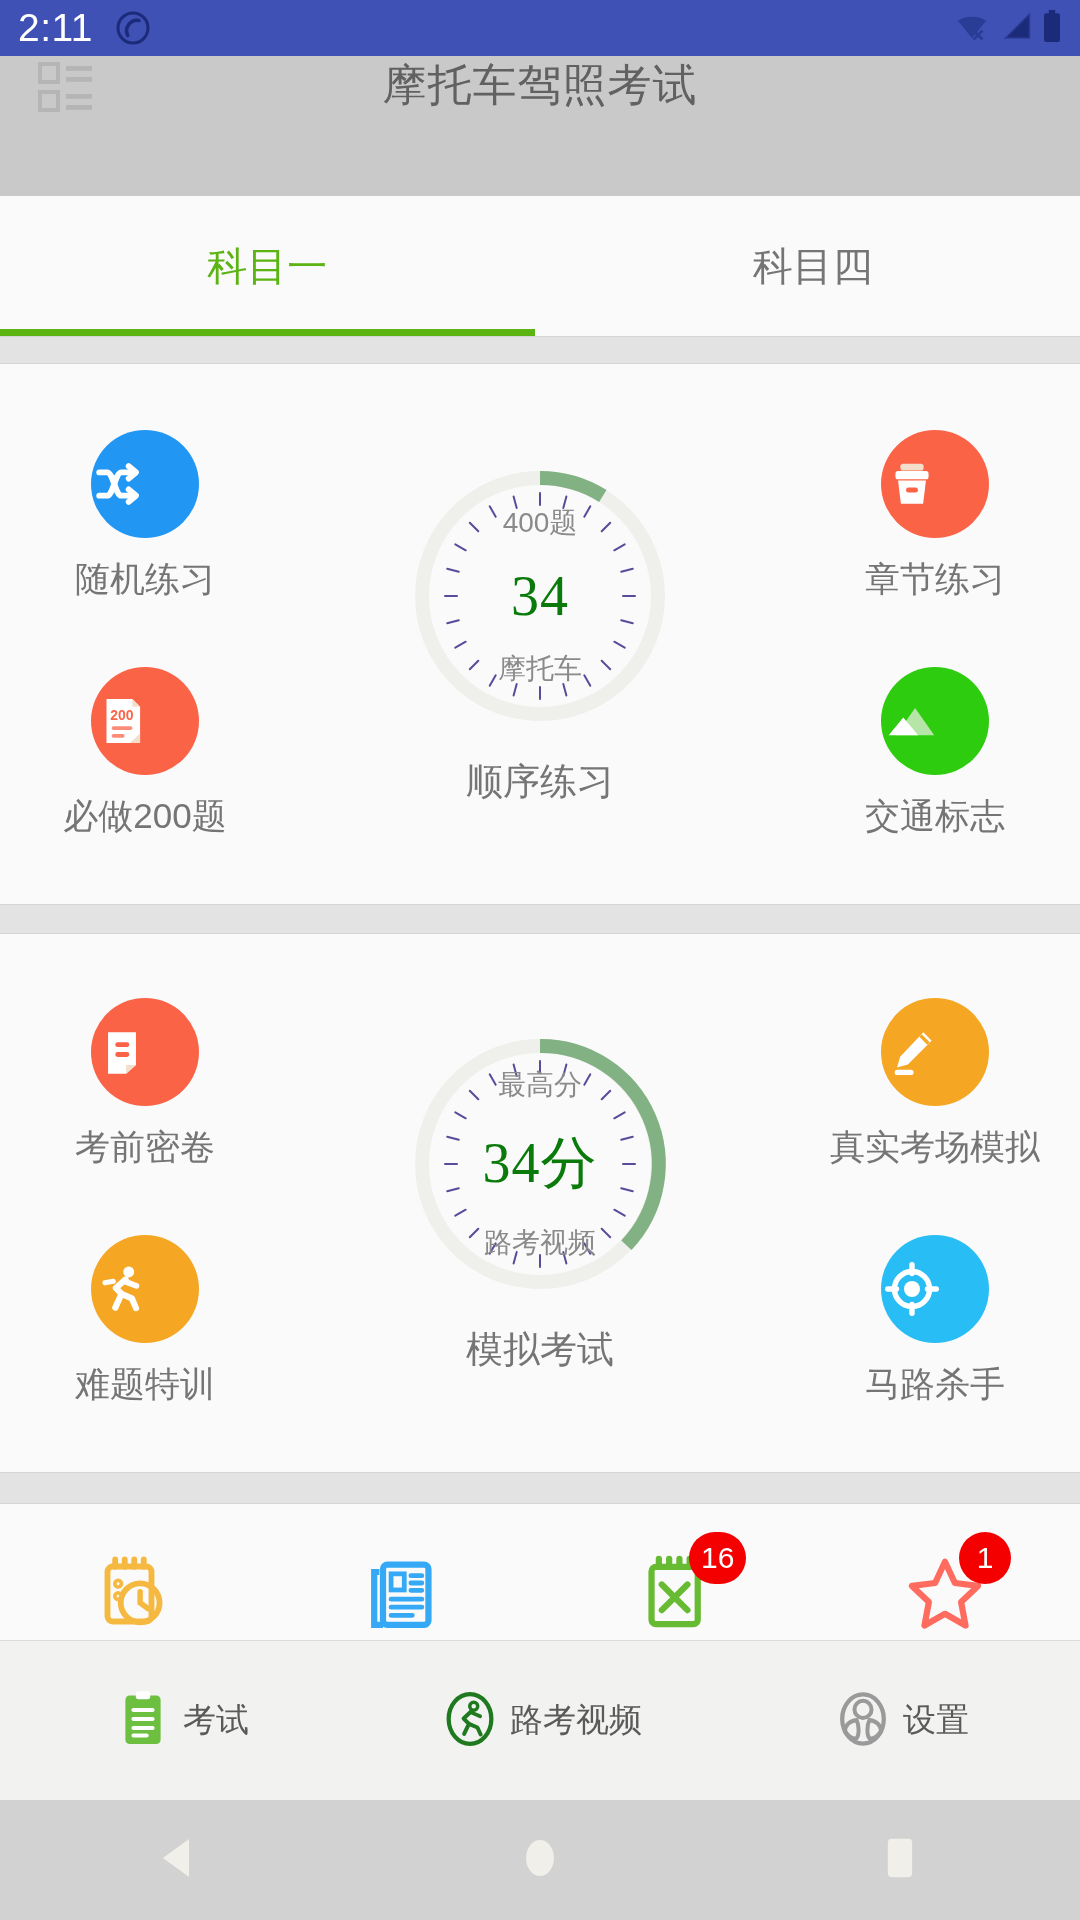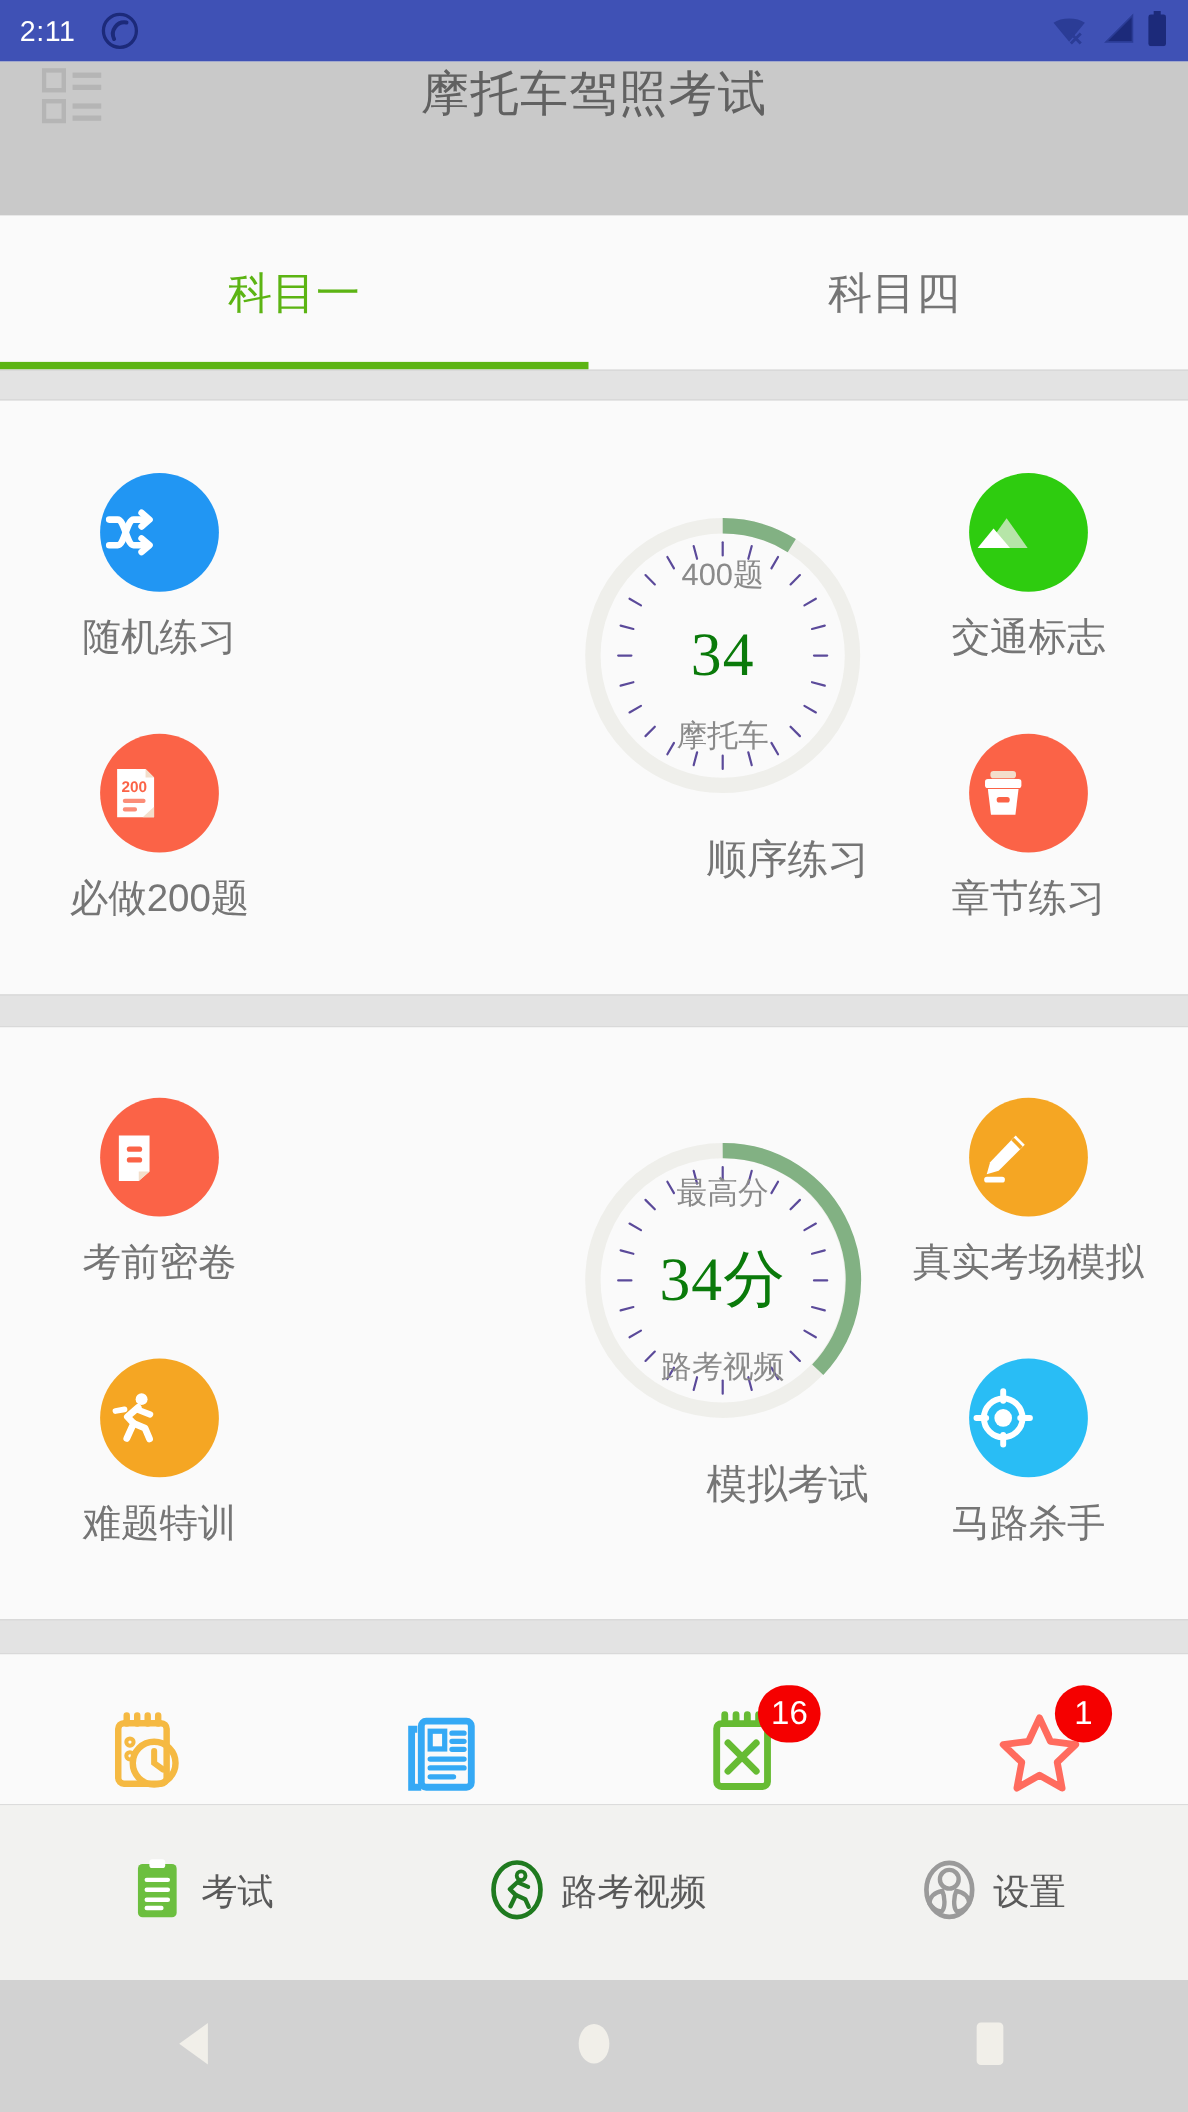--- a/index.html
+++ b/index.html
@@ -10,21 +10,21 @@
     overflow: hidden;
   }
   .phone { position: relative; width: 1080px; height: 1920px; background: #fafafa; }
 
   
   .statusbar {
     position: absolute; top: 0; left: 0; width: 1080px; height: 56px;
     background: #3f51b5; color: #fff;
     display: flex; align-items: center; padding: 0 18px;
   }
-  .sb-time { font-size: 26px; letter-spacing: 0.5px; font-weight: 400; }
+  .sb-time { font-size: 39px; letter-spacing: 0.5px; font-weight: 400; }
   .sb-appicon { margin-left: 22px; display:flex; align-items:center; }
   .sb-right { margin-left: auto; display: flex; align-items: center; gap: 9px; }
 
   
   .appbar {
     position: absolute; top: 56px; left: 0; width: 1080px; height: 140px;
     background: #c9c9c9; display: flex; align-items: flex-start;
   }
   .appbar-menu {
     width: 64px; height: 62px; margin-left: 34px; display:flex; align-items:center;
@@ -58,21 +58,21 @@
   .card {
     width: 1080px; background: #fafafa; position: relative;
     display: flex; align-items: center;
   }
   .col-side {
     width: 290px; display: flex; flex-direction: column;
     align-items: center; justify-content: center;
   }
   .col-center {
     flex: 1; display: flex; flex-direction: column;
-    align-items: flex-end; justify-content: center; gap: 12px;
+    align-items: center; justify-content: center; gap: 12px;
   }
 
   .tile { display: flex; flex-direction: column; align-items: center; }
   .tile + .tile { margin-top: 64px; }
   .tile-icon {
     width: 108px; height: 108px; border-radius: 50%;
     display: flex; align-items: center; 
   }
   .tile-label {
     margin-top: 18px; font-size: 35px; color: #757575; white-space: nowrap;
@@ -244,38 +244,38 @@
           <span class="ring-top">400题</span>
           <span class="ring-main">34</span>
           <span class="ring-bot">摩托车</span>
         </div>
       </div>
       <div class="ring-caption">顺序练习</div>
     </div>
 
     <div class="col-side">
       <div class="tile">
-        <div class="tile-icon" style="background:#2ecc0f;">
-          <svg width="62" height="62" viewBox="0 0 24 24">
-            <path d="M13.2 7 L20.6 17.5 H5.8 Z" fill="#b6e5a8"></path>
-            <path d="M8.6 10.6 L14.4 17.5 H3 Z" fill="#fff"></path>
-          </svg>
-        </div>
-        <div class="tile-label">交通标志</div>
-      </div>
-      <div class="tile">
         <div class="tile-icon" style="background:#fb6347;">
           <svg width="62" height="62" viewBox="0 0 24 24">
             <rect x="7.5" y="4.2" width="9" height="2.6" rx="1.1" fill="#f3decb"></rect>
             <rect x="5.6" y="7" width="12.8" height="3.2" rx="1" fill="#fff"></rect>
             <path d="M6.6 10.6 H17.4 L16.3 19.6 H7.7 Z" fill="#fff"></path>
             <rect x="9.7" y="13.4" width="4.6" height="1.9" rx="0.9" fill="#fb6347"></rect>
           </svg>
         </div>
         <div class="tile-label">章节练习</div>
+      </div>
+      <div class="tile">
+        <div class="tile-icon" style="background:#2ecc0f;">
+          <svg width="62" height="62" viewBox="0 0 24 24">
+            <path d="M13.2 7 L20.6 17.5 H5.8 Z" fill="#b6e5a8"></path>
+            <path d="M8.6 10.6 L14.4 17.5 H3 Z" fill="#fff"></path>
+          </svg>
+        </div>
+        <div class="tile-label">交通标志</div>
       </div>
     </div>
   </div>
 
   <div class="sep" style="position:absolute;top:904px;height:30px;"></div>
 
   <div class="card" style="position:absolute;top:934px;height:538px;">
     <div class="col-side">
       <div class="tile">
         <div class="tile-icon" style="background:#fb6347;">

